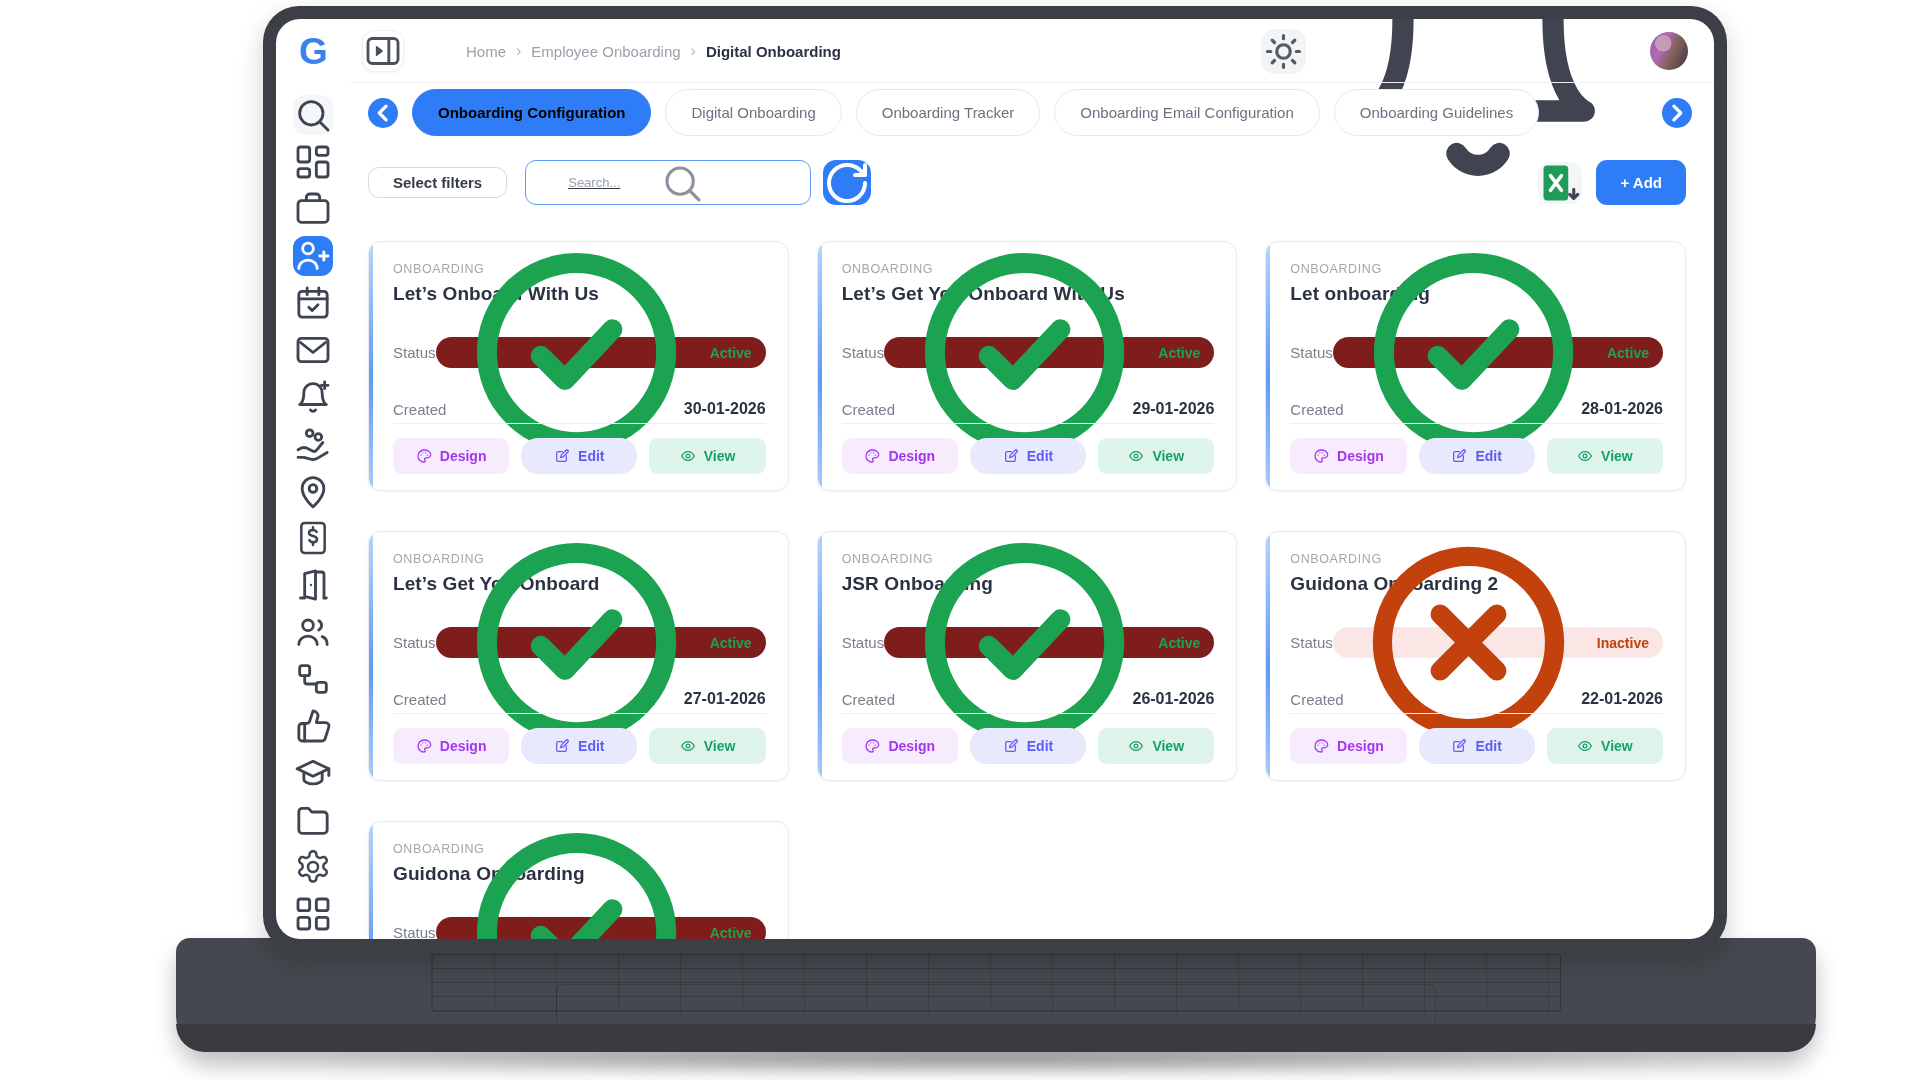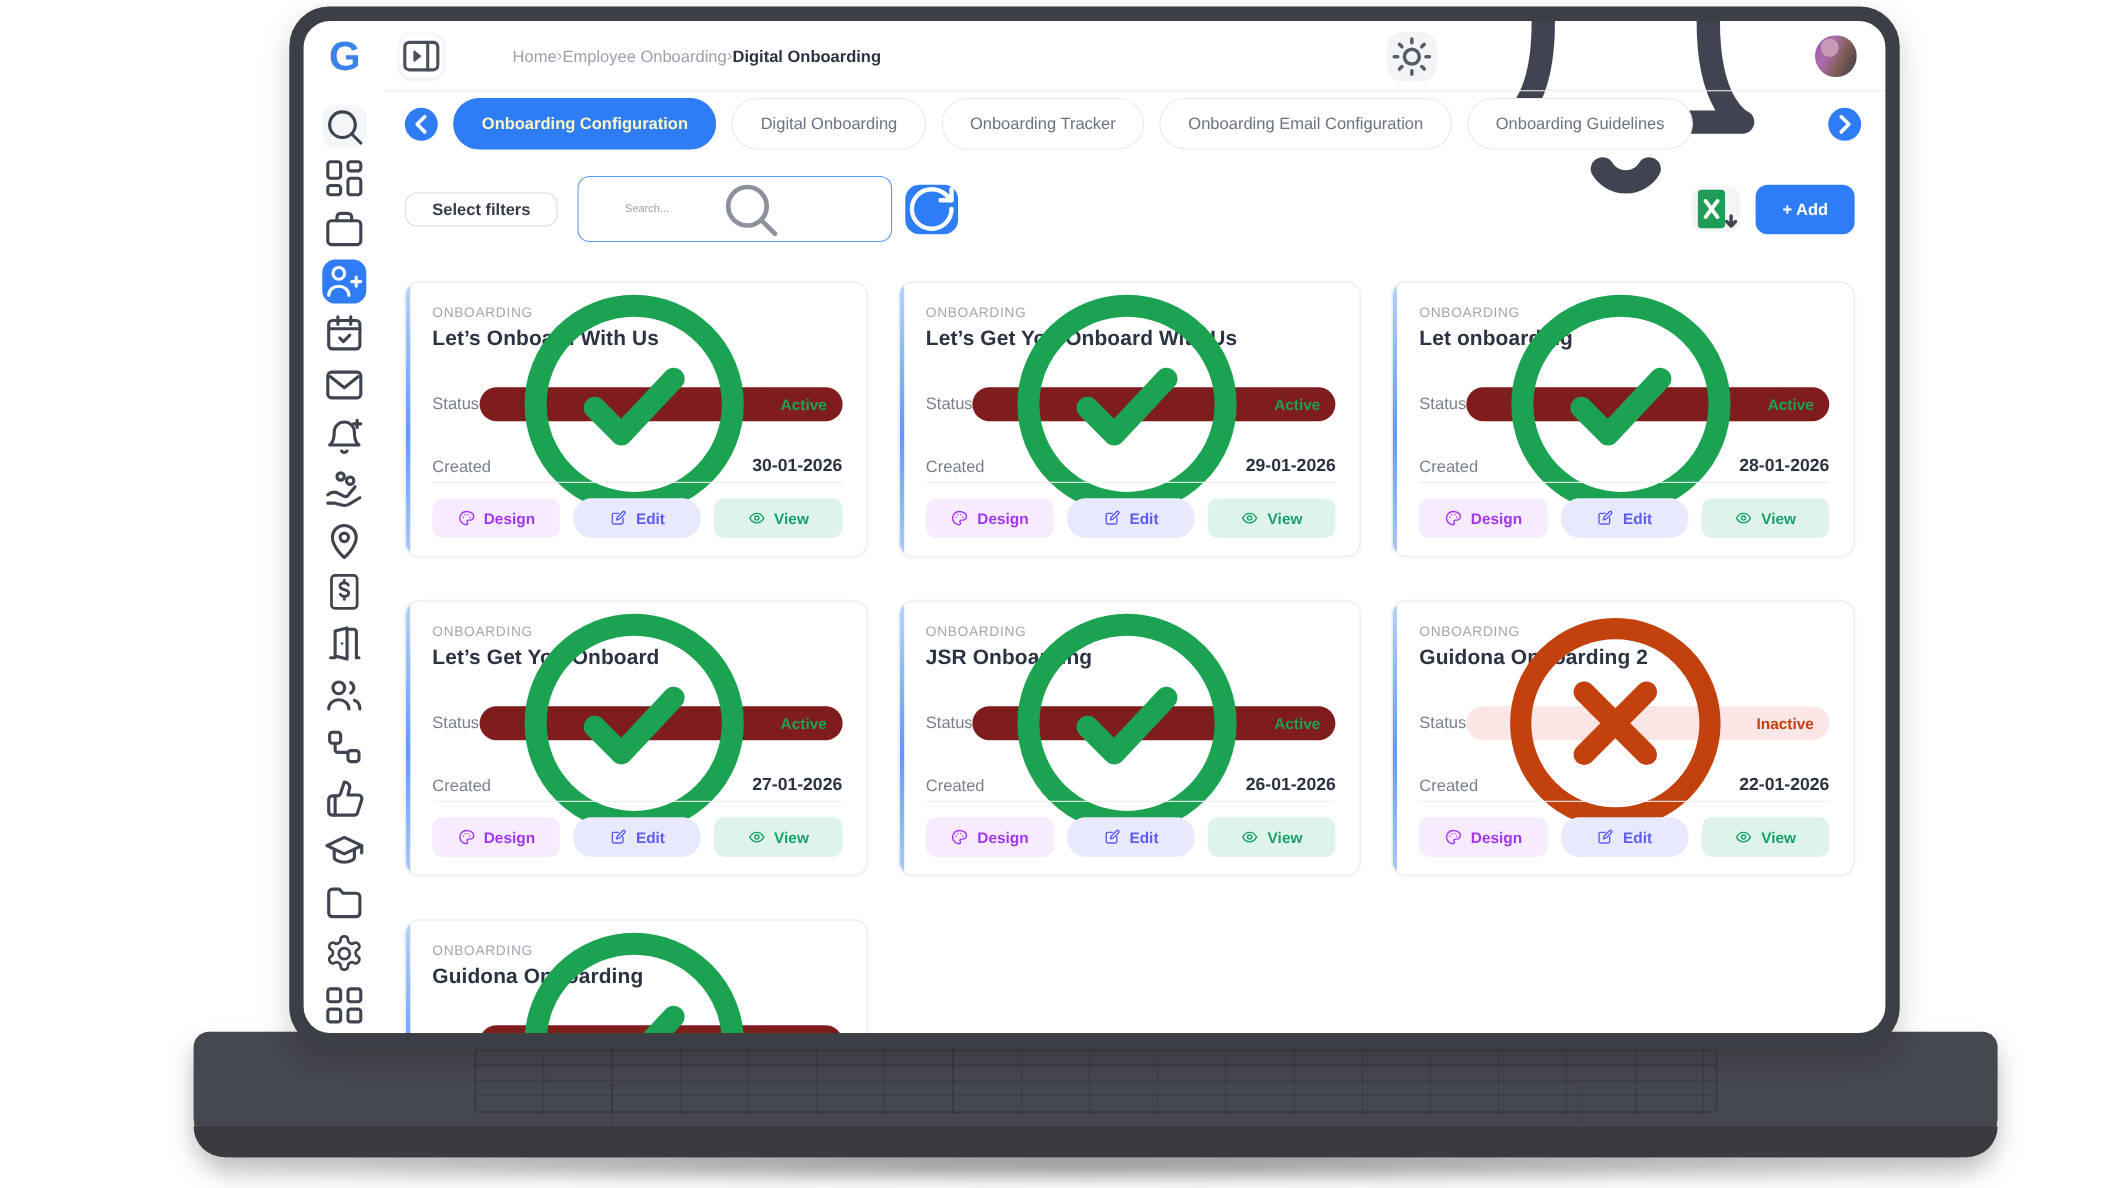--- a/index.html
+++ b/index.html
@@ -17,21 +17,21 @@
   .laptop-screen { position:absolute; left:263px; top:6px; width:1464px; height:946px; background:#3d3f46; border-radius:36px; z-index:2; box-shadow:0 10px 26px rgba(0,0,0,.18); }
   .screen-content { position:absolute; inset:13px; background:#fff; border-radius:24px; overflow:hidden; display:flex; flex-direction:column; }
 
   
   .app-header { position:relative; height:64px; display:flex; align-items:center; flex:0 0 auto; }
   .app-header::after { content:""; position:absolute; left:74px; right:0; bottom:0; height:1px; background:#ebedf0; }
   .logo-box { width:74px; display:flex; justify-content:center; align-items:center; }
   .logo-g { position:relative; font-size:37px; font-weight:800; color:#3b82ef; line-height:1; letter-spacing:-1px; }
   .panel-btn { width:42px; height:42px; margin-left:12px; border:1px solid #eef0f3; border-radius:13px; background:#fff; box-shadow:0 1px 3px rgba(16,24,40,.06); display:flex; align-items:center; justify-content:center; color:#4b515c; cursor:pointer; }
   .panel-btn svg { width:21px; height:21px; }
-  .breadcrumb { display:flex; align-items:center; margin-left:62px; font-size:15px; }
+  .breadcrumb { display:flex; align-items:center; gap:10px; margin-left:62px; font-size:15px; }
   .breadcrumb .bc-item { color:#9aa1ab; cursor:pointer; }
   .breadcrumb .bc-sep { color:#b3b9c2; font-size:16px; }
   .breadcrumb .bc-item.current { color:#2b3342; font-weight:600; cursor:default; }
   .hdr-right { margin-left:auto; display:flex; align-items:center; gap:22px; padding-right:26px; }
   .theme-btn { width:45px; height:45px; border-radius:14px; background:#f3f4f6; border:none; display:flex; align-items:center; justify-content:center; color:#565d68; cursor:pointer; }
   .theme-btn svg { width:22px; height:22px; }
   .bell-wrap { position:relative; color:#3f4450; cursor:pointer; }
   .bell-wrap svg { width:24px; height:24px; }
   .avatar { width:38px; height:38px; border-radius:50%; cursor:pointer;
             background: radial-gradient(circle at 35% 30%, #c79ab6 0 22%, transparent 23%),
@@ -45,28 +45,28 @@
   .side-item.first { background:#f5f6f8; }
   .side-item.active { background:#2e7cf6; color:#fff; }
   .main { flex:1 1 auto; min-width:0; padding:5px 28px 0 18px; position:relative; }
 
   
   .tabs-row { display:flex; align-items:center; gap:14px; margin-top:1px; position:relative; padding-right:36px; }
   .nav-circle { width:30px; height:30px; border-radius:50%; background:#2e7cf6; color:#fff; border:none; display:flex; align-items:center; justify-content:center; flex:0 0 auto; cursor:pointer; }
   .nav-circle svg { width:16px; height:16px; }
   .nav-circle.right { position:absolute; right:-6px; top:50%; transform:translateY(-50%); }
   .tab { height:47px; padding:0 25px; border-radius:24px; background:#fff; border:1px solid #e7e9ee; color:#6b7280; font-size:15px; font-weight:500; display:flex; align-items:center; white-space:nowrap; cursor:pointer; font-family:inherit; }
-  .tab.active { background:#2e7cf6; border-color:#2e7cf6; color:#fef9c3; font-weight:700; }
+  .tab.active { background:#2e7cf6; border-color:#2e7cf6; color:#000000; font-weight:700; }
 
   
   .toolbar { display:flex; align-items:center; margin-top:24px; }
   .btn-filters { height:31px; padding:0 24px; border-radius:11px; border:1px solid #d6dae0; background:#fff; color:#353c48; font-size:15px; font-weight:600; cursor:pointer; font-family:inherit; }
   .search-box { position:relative; margin-left:18px; }
   .search-box svg { position:absolute; left:14px; top:50%; transform:translateY(-50%); width:18px; height:18px; color:#8b929c; }
-  .search-input { width:286px; height:60px; border:1.6px solid #5b9bf6; border-radius:11px; padding:0 14px 0 42px; font-size:10px; color:#353c48; outline:none; font-family:inherit; }
+  .search-input { width:286px; height:45px; border:1.6px solid #5b9bf6; border-radius:11px; padding:0 14px 0 42px; font-size:13px; color:#353c48; outline:none; font-family:inherit;text-decoration:underline; }
   .search-input::placeholder { color:#9aa1ab; }
   .btn-refresh { width:48px; height:45px; margin-left:12px; border:none; border-radius:13px; background:#2e7cf6; color:#fff; display:flex; align-items:center; justify-content:center; cursor:pointer; }
   .btn-refresh svg { width:19px; height:19px; }
   .tb-right { margin-left:auto; display:flex; align-items:center; gap:14px; }
   .btn-excel { width:44px; height:42px; border:none; border-radius:12px; background:#f4f5f7; display:flex; align-items:center; justify-content:center; cursor:pointer; }
   .btn-excel svg { width:24px; height:24px; }
   .btn-add { height:45px; padding:0 24px; border:none; border-radius:11px; background:#2e7cf6; color:#fff; font-size:15px; font-weight:700; cursor:pointer; font-family:inherit; }
 
   
   .cards-grid { margin-top:36px; display:grid; grid-template-columns:repeat(3, 1fr); column-gap:28px; row-gap:40px; }

